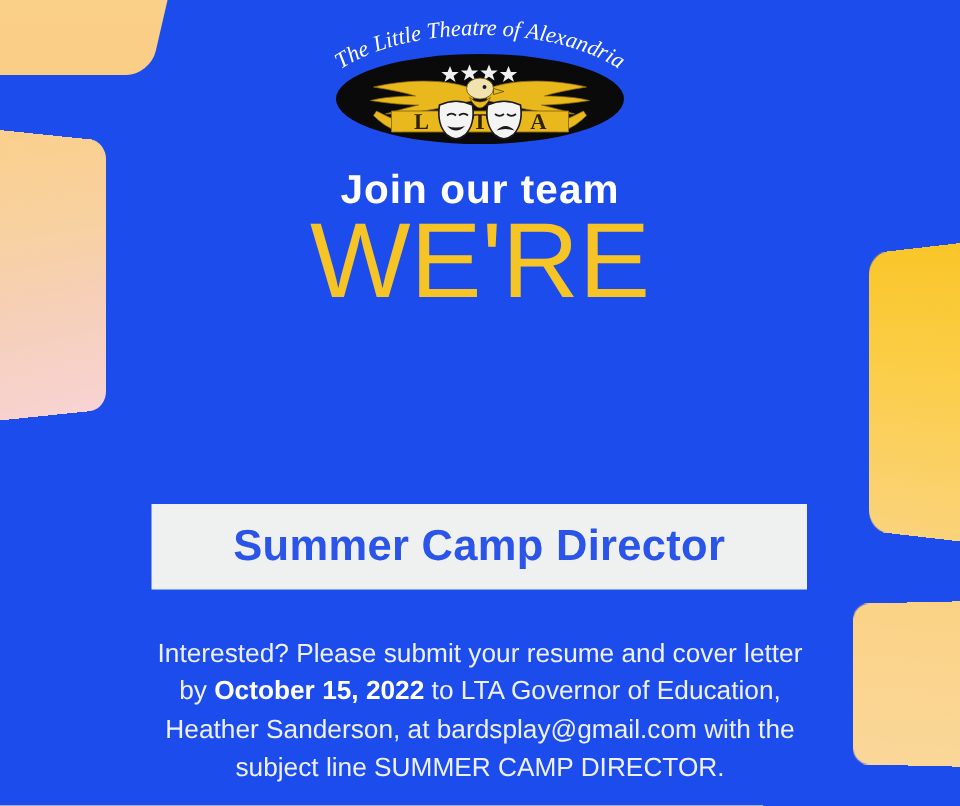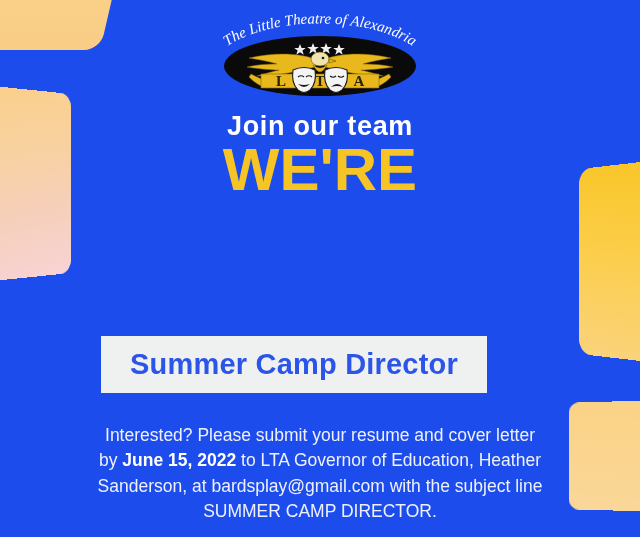--- a/index.html
+++ b/index.html
@@ -89,35 +89,35 @@
     font-size: 27px;
     font-weight: 700;
     letter-spacing: 0.7px;
   }
   #headline {
     position: absolute;
     left: 0; right: 0;
     top: 141px;
     text-align: center;
     color: #f7c426;
-    font-size: 60px;
-    font-weight: 700;
+    font-size: 71px;
+    font-weight: 400;
     line-height: 0.96;
     letter-spacing: 0px;
   }
   #headline .hl {
     display: block;
   }
 
   
   #role-banner {
     position: absolute;
     left: 101px;
     top: 336px;
-    width: 386px;
+    width: 437px;
     height: 57px;
     background: #eff0f0;
     display: flex;
     align-items: center;
     justify-content: center;
   }
   #role-title {
     color: #2b55e8;
     font-size: 29px;
     font-weight: 700;
@@ -206,15 +206,15 @@
   <div id="join-line">Join our team</div>
 
   <div id="headline">
     <span class="hl">WE'RE</span>
   </div>
 
   <div id="role-banner">
     <span id="role-title">Summer Camp Director</span>
   </div>
 
-  <p id="body-copy"><span>Interested? Please submit your resume and cover letter by </span><span class="bold">June 15, 2022</span><span> to LTA Governor of Education, Heather Sanderson, at bardsplay@gmail.com with the subject line SUMMER CAMP DIRECTOR.</span></p>
+  <p id="body-copy"><span>Interested? Please submit your resume and cover letter by </span><span class="bold">October 15, 2022</span><span> to LTA Governor of Education, Heather Sanderson, at bardsplay@gmail.com with the subject line SUMMER CAMP DIRECTOR.</span></p>
 
 </div>
 
 </body></html>

